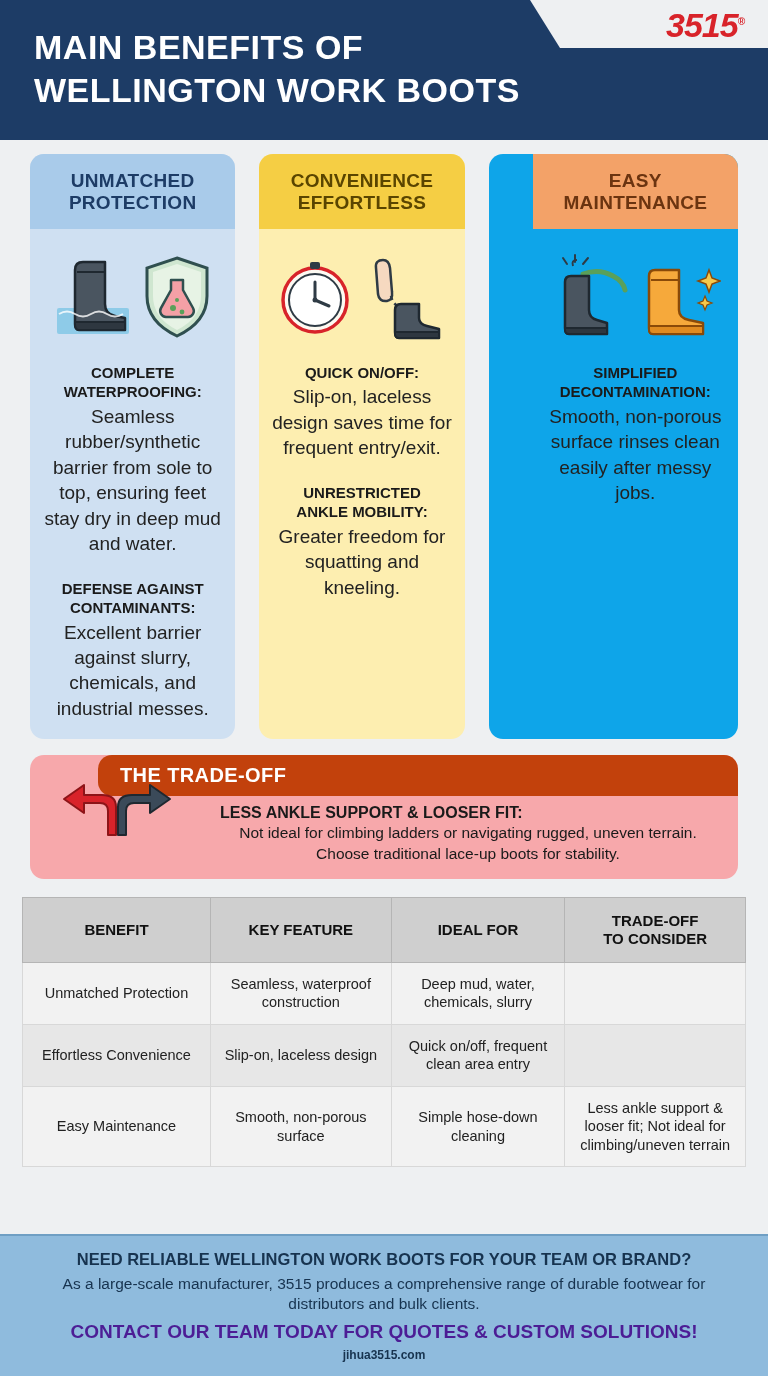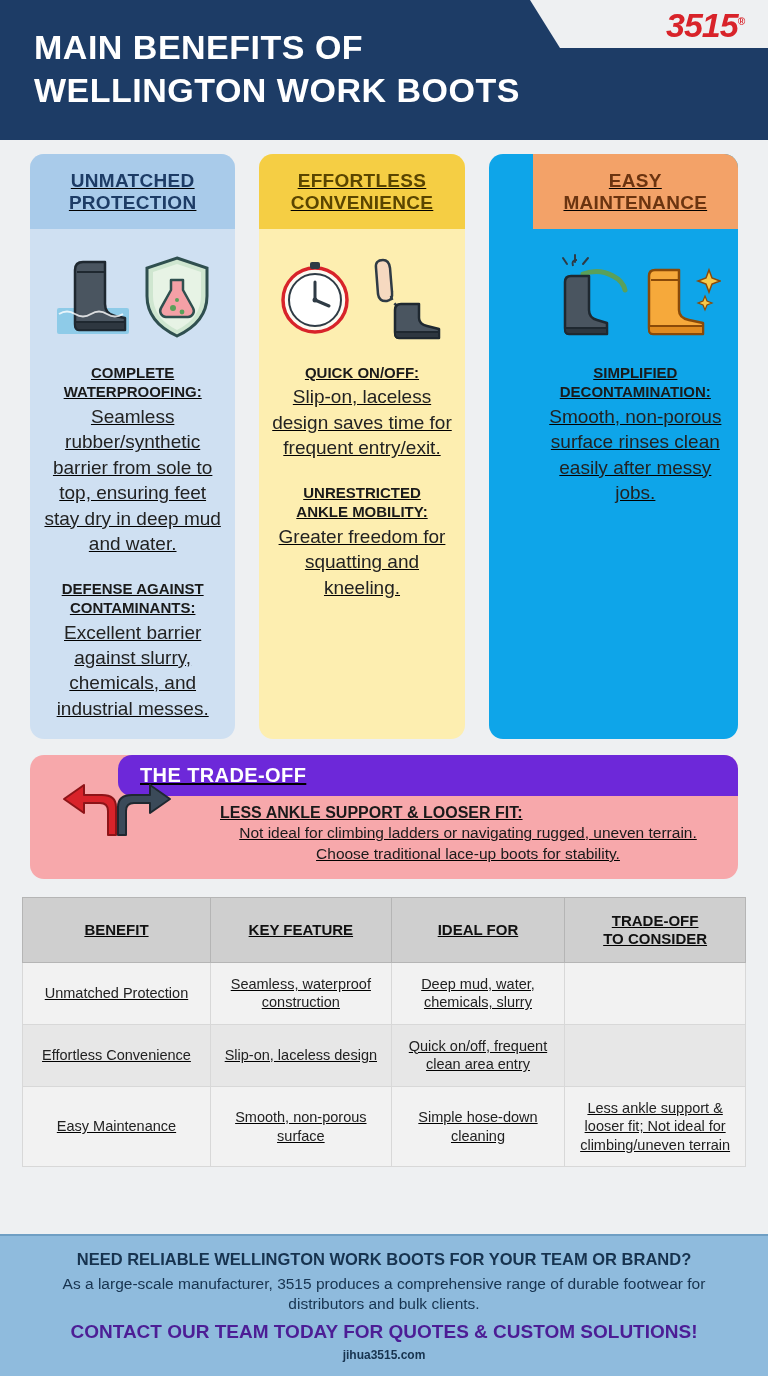--- a/index.html
+++ b/index.html
@@ -8,21 +8,20 @@
     height: 1376px;
     font-family: "Liberation Sans", sans-serif;
     background: #eef0f2;
     overflow: hidden;
   }
   .page {
     width: 768px;
     height: 1376px;
     position: relative;
     background: #eef0f2;
-    text-decoration: underline;
   }
 
   
   .header {
     position: relative;
     height: 140px;
     background: #1d3c66;
     clip-path: polygon(0 0, 530px 0, 560px 48px, 768px 48px, 768px 140px, 0 140px);
   }
   .brand {
@@ -110,22 +109,22 @@
   
   .tradeoff-wrap {
     margin: 16px 30px 0 30px;
     background: #f7a8ab;
     border-radius: 14px;
     position: relative;
     padding: 0 0 14px 0;
     overflow: hidden;
   }
   .tradeoff-bar {
-    margin-left: 88px;
-    background: #6d28d9;
+    margin-left: 68px;
+    background: #c2410c;
     border-top-left-radius: 14px;
     border-bottom-left-radius: 14px;
     color: #fff;
     font-size: 20px;
     font-weight: bold;
     padding: 9px 0 9px 22px;
     letter-spacing: 0.4px;
   }
   .tradeoff-arrow {
     position: absolute;
@@ -267,22 +266,22 @@
             <div>DEFENSE AGAINST</div>
             <div>CONTAMINANTS:</div>
           </div>
           <div class="blk-text">Excellent barrier against slurry, chemicals, and industrial messes.</div>
         </div>
       </div>
     </div>
 
     <div class="col col-2">
       <div class="col-head">
+        <div>CONVENIENCE</div>
         <div>EFFORTLESS</div>
-        <div>CONVENIENCE</div>
       </div>
       <div class="col-body">
         <div class="art">
           <svg width="76" height="92" viewBox="0 0 76 92">
             <circle cx="38" cy="48" r="32" fill="#fdfaf2" stroke="#d8232a" stroke-width="3.5"></circle>
             <circle cx="38" cy="48" r="26" fill="#ffffff" stroke="#2f3b45" stroke-width="2"></circle>
             <line x1="38" y1="48" x2="38" y2="30" stroke="#2f3b45" stroke-width="3" stroke-linecap="round"></line>
             <line x1="38" y1="48" x2="52" y2="54" stroke="#2f3b45" stroke-width="3" stroke-linecap="round"></line>
             <circle cx="38" cy="48" r="2.5" fill="#2f3b45"></circle>
             <rect x="33" y="10" width="10" height="7" rx="2" fill="#2f3b45"></rect>

